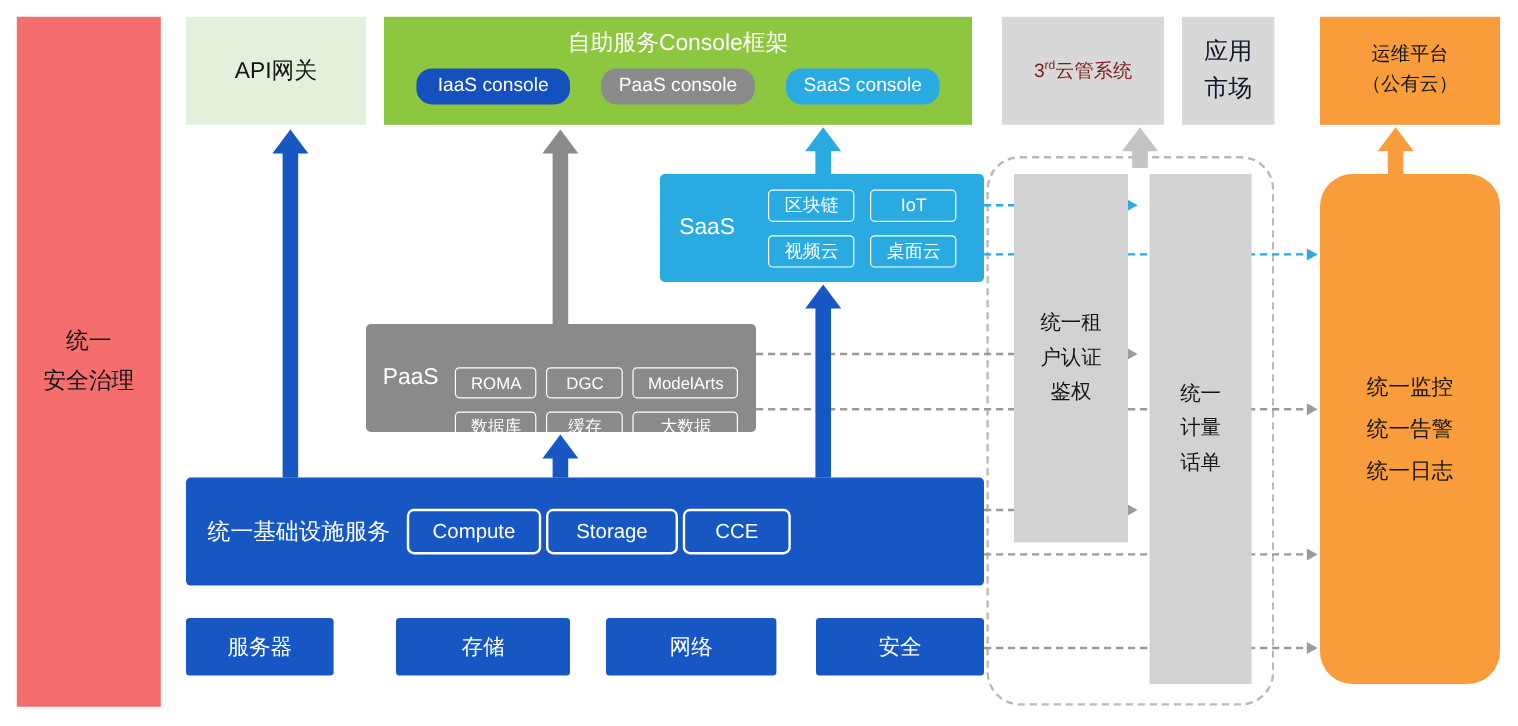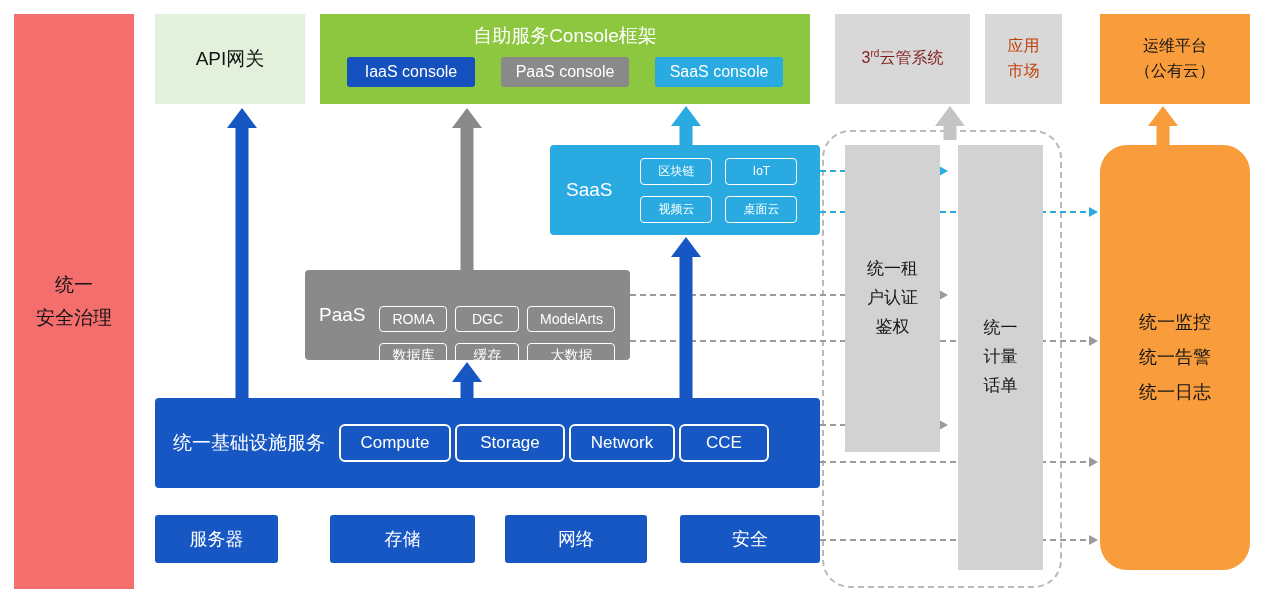--- a/index.html
+++ b/index.html
@@ -9,35 +9,35 @@
   .pre { white-space:pre-line; }
 
   
   .red-bar { left:14px; top:14px; width:120px; height:575px; background:#F56E6E; color:#141414; font-size:19px; line-height:1.7; }
 
   
   .api-gateway { left:155px; top:14px; width:150px; height:90px; background:#E3F0DC; color:#141414; font-size:19px; }
   .console-frame { left:320px; top:14px; width:490px; height:90px; background:#8DC63F; flex-direction:column; justify-content:flex-start; }
   .console-title { color:#fff; font-size:19px; margin-top:9px; }
   .console-row { display:flex; gap:26px; margin-top:8px; }
-  .console-chip { height:30px; min-width:128px; display:flex; align-items:center; justify-content:center; color:#fff; font-size:16px; border-radius:3px; padding:0 10px; }
+  .console-chip { height:30px; min-width:128px; display:flex; align-items:center; justify-content:center; color:#fff; font-size:16px; border-radius:13px; padding:0 10px; }
   .chip-iaas { background:#1450BE; }
   .chip-paas { background:#8A8A8A; }
   .chip-saas { background:#29ABE2; }
   .third-cms { left:835px; top:14px; width:135px; height:90px; background:#D8D8D8; color:#7f1d1d; font-size:16px; }
   .third-cms sup { font-size:10px; }
-  .app-market { left:985px; top:14px; width:77px; height:90px; background:#D8D8D8; color:#c2410c; font-size:16px; line-height:1.55; }
+  .app-market { left:985px; top:14px; width:77px; height:90px; background:#D8D8D8; color:#0f172a; font-size:20px; line-height:1.55; }
   .ops-platform { left:1100px; top:14px; width:150px; height:90px; background:#F89C3C; color:#141414; font-size:16px; line-height:1.55; }
 
   
   .saas-box { left:550px; top:145px; width:270px; height:90px; background:#29ABE2; border-radius:4px; justify-content:flex-start; padding-left:16px; }
   .group-label { color:#fff; font-size:19px; }
   .saas-grid { display:grid; grid-template-columns:72px 72px; gap:11px 13px; margin-left:28px; }
   .chip { display:flex; align-items:center; justify-content:center; color:#fff; border:1.5px solid #fff; border-radius:4px; }
-  .saas-grid .chip { height:27px; font-size:12px; }
+  .saas-grid .chip { height:27px; font-size:15px; }
 
   
   .paas-box { left:305px; top:270px; width:325px; height:90px; background:#8A8A8A; border-radius:4px; justify-content:flex-start; padding-left:14px; }
   .paas-grid { display:grid; grid-template-columns:68px 64px 88px; gap:11px 8px; margin-left:14px;margin-top:44px; }
   .paas-grid .chip { height:26px; font-size:14px; }
 
   
   .infra-box { left:155px; top:398px; width:665px; height:90px; background:#1657C4; border-radius:4px; justify-content:flex-start; padding-left:18px; }
   .infra-chips { display:flex; gap:4px; margin-left:14px; }
   .infra-chips .chip { height:38px; font-size:17px; border-width:2px; border-radius:6px; }
@@ -113,21 +113,20 @@
       <div class="chip">缓存</div>
       <div class="chip">大数据</div>
     </div>
   </div>
 
   <div class="box infra-box">
     <span class="group-label">统一基础设施服务</span>
     <div class="infra-chips">
       <div class="chip chip-w1">Compute</div>
       <div class="chip chip-w2">Storage</div>
-      <div class="chip chip-w3">Network</div>
       <div class="chip chip-w4">CCE</div>
     </div>
   </div>
 
   <div class="box hw hw1">服务器</div>
   <div class="box hw hw2">存储</div>
   <div class="box hw hw3">网络</div>
   <div class="box hw hw4">安全</div>
 
   <div class="dashed-wrap"></div>

